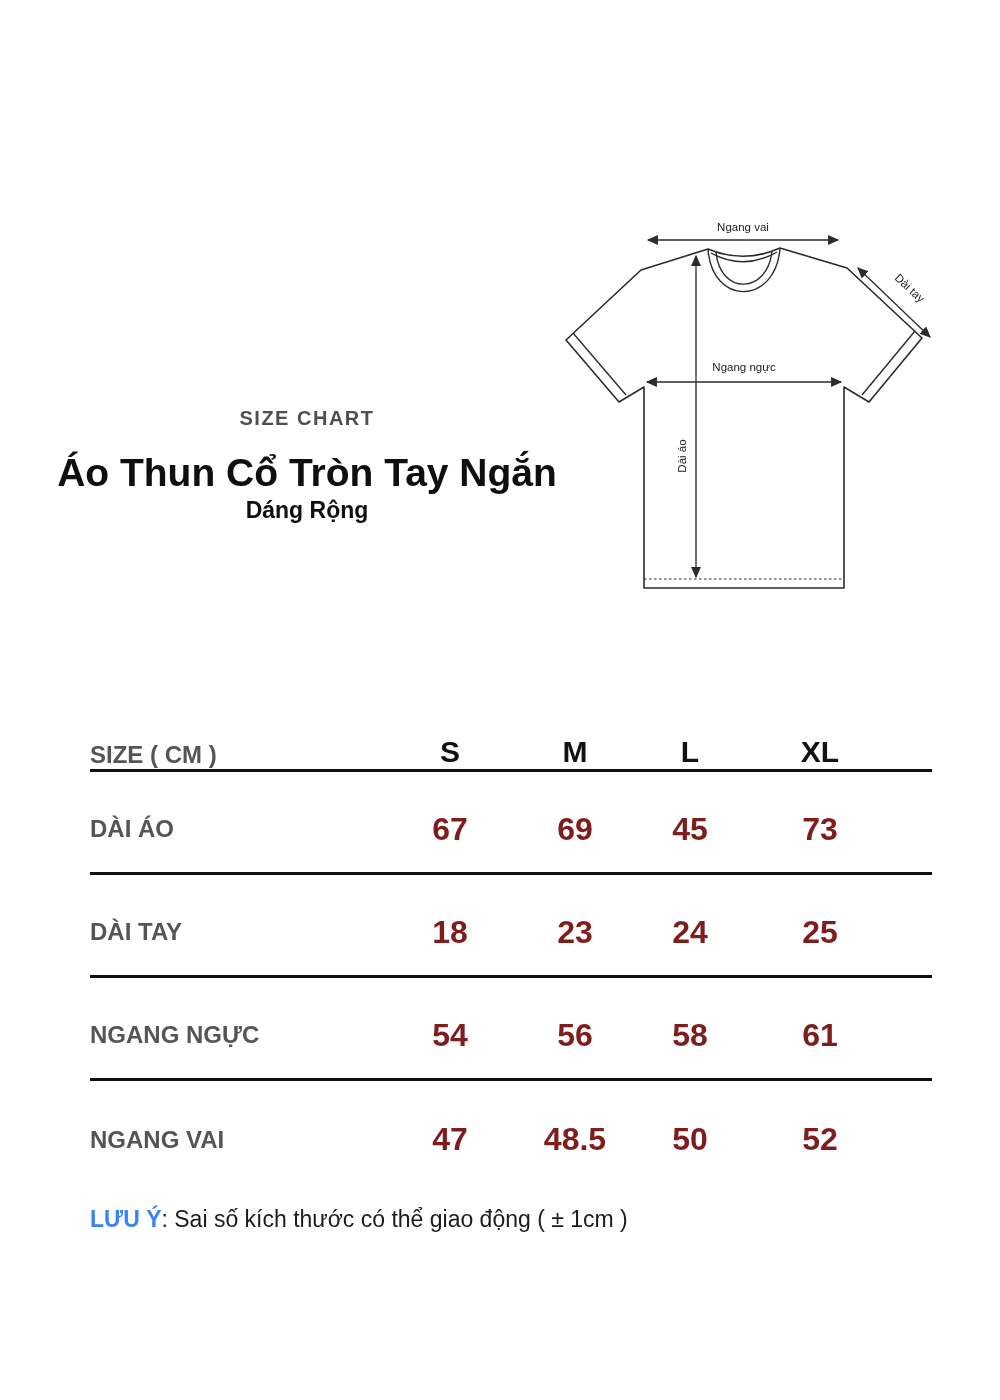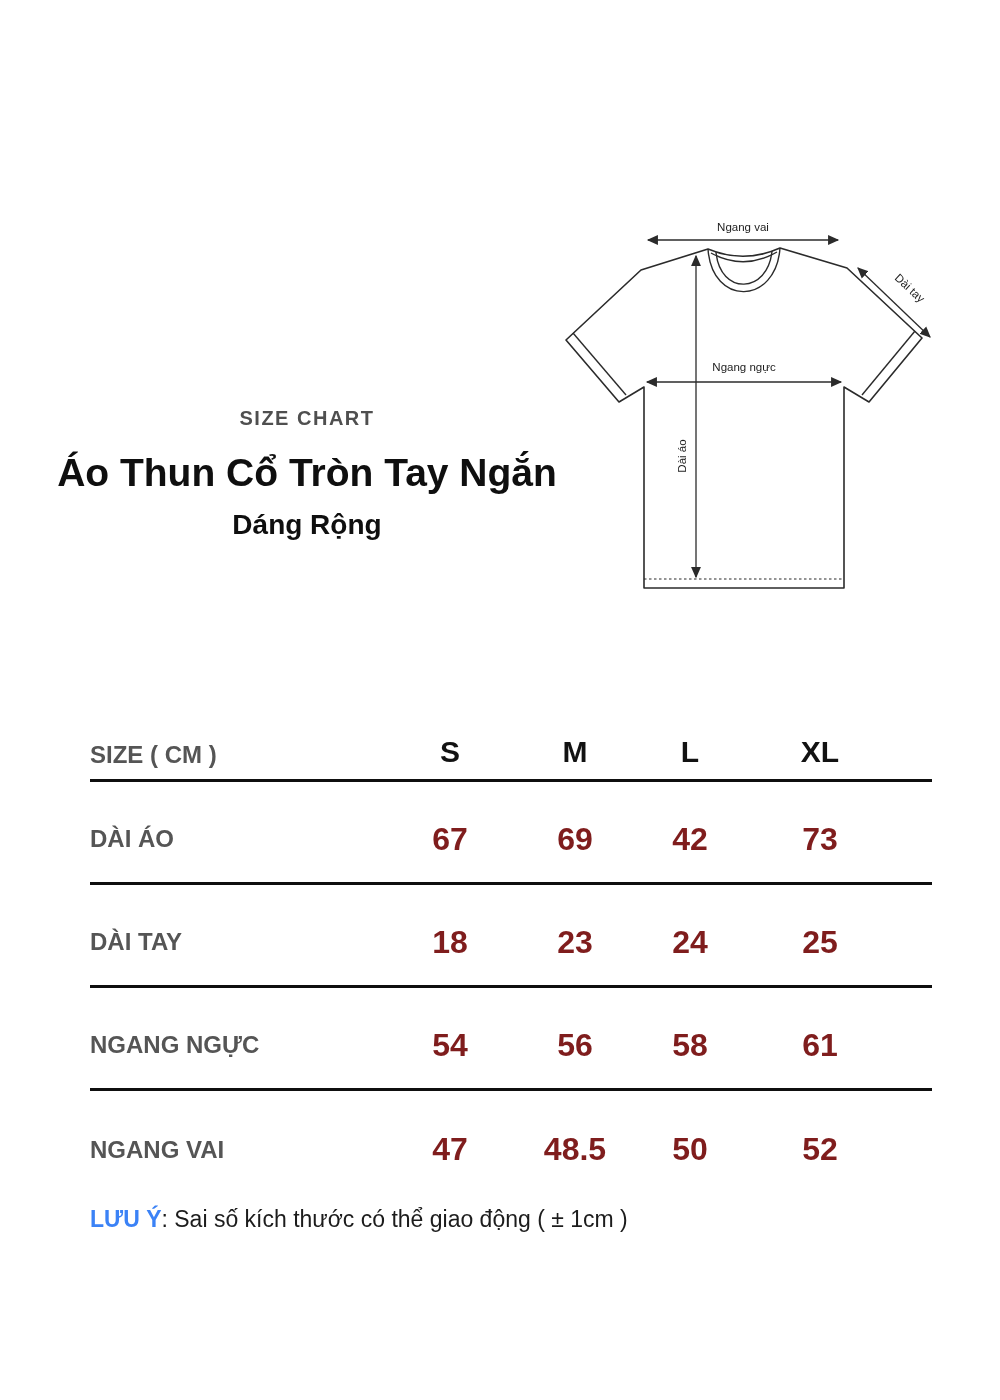--- a/index.html
+++ b/index.html
@@ -29,22 +29,22 @@
     margin-top: 16px;
   }
   .main-title {
     margin-top: 21px;
     font-size: 39px;
     font-weight: bold;
     color: #0f0f0f;
     white-space: nowrap;
   }
   .sub-title {
-    margin-top: 14px;
-    font-size: 28px;
+    margin-top: 2px;
+    font-size: 23px;
     font-weight: bold;
     color: #0f0f0f;
   }
 
   
   .shirt-svg {
     position: absolute;
     left: 540px;
     top: 190px;
   }
@@ -66,21 +66,20 @@
     width: 842px;
   }
   .t-row {
     display: grid;
     grid-template-columns: 300px 120px 130px 100px 160px;
     align-items: center;
   }
   .t-head {
     height: 69px;
     align-items: end;
-    padding-bottom: 10px;
     box-sizing: content-box;
     border-bottom: 3px solid #0f0f0f;
   }
   .t-body {
     height: 103px;
     padding-top: 14px;
     box-sizing: border-box;
     border-bottom: 3px solid #0f0f0f;
   }
   .t-body.last { border-bottom: none; }
@@ -165,21 +164,21 @@
       <div class="col-head">S</div>
       <div class="col-head">M</div>
       <div class="col-head">L</div>
       <div class="col-head">XL</div>
     </div>
 
     <div class="t-row t-body">
       <div class="row-label">DÀI ÁO</div>
       <div class="cell-val">67</div>
       <div class="cell-val">69</div>
-      <div class="cell-val">42</div>
+      <div class="cell-val">45</div>
       <div class="cell-val">73</div>
     </div>
 
     <div class="t-row t-body">
       <div class="row-label">DÀI TAY</div>
       <div class="cell-val">18</div>
       <div class="cell-val">23</div>
       <div class="cell-val">24</div>
       <div class="cell-val">25</div>
     </div>

